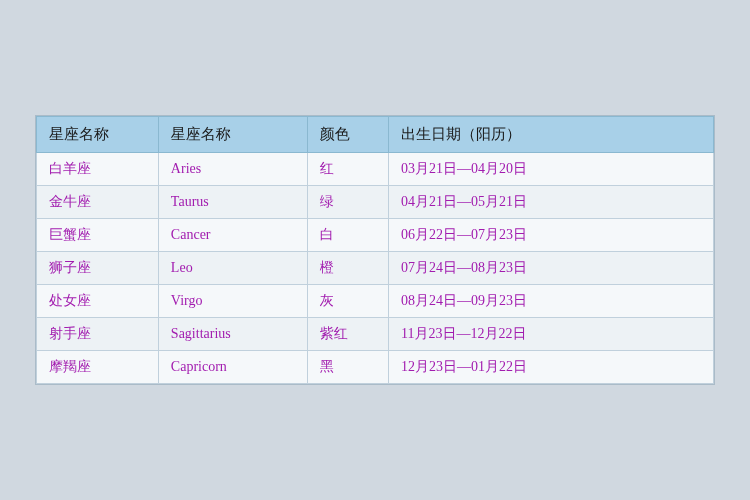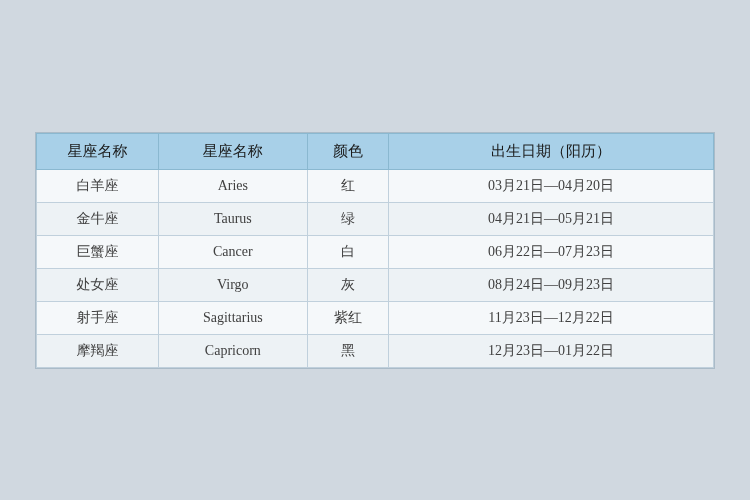--- a/index.html
+++ b/index.html
@@ -29,40 +29,40 @@
       border-collapse: collapse;
     }
 
     thead tr {
       background-color: #a8d0e8;
     }
 
     thead th {
       border: 1px solid #8ab8d0;
       padding: 8px 12px;
-      text-align: center;
+      text-align: left;
       font-size: 15px;
       font-weight: normal;
       color: #1a1a1a;
     }
 
     tbody tr {
       background-color: #f5f8fa;
     }
 
     tbody tr:nth-child(even) {
       background-color: #edf2f5;
     }
 
     tbody td {
       border: 1px solid #c0d0dc;
       padding: 7px 12px;
-      text-align: center;
+      text-align: left;
       font-size: 14px;
-      color: #404040;
+      color: #a21caf;
     }
 
     .col-chinese { width: 18%; }
     .col-english { width: 22%; }
     .col-color   { width: 12%; font-family: Liberation Mono, monospace; }
     .col-date    { width: 48%; }
   </style>
 </head>
 <body>
 
@@ -89,20 +89,26 @@
           <td>绿</td>
           <td>04月21日—05月21日</td>
         </tr>
         <tr>
           <td>巨蟹座</td>
           <td>Cancer</td>
           <td>白</td>
           <td>06月22日—07月23日</td>
         </tr>
         <tr>
+          <td>狮子座</td>
+          <td>Leo</td>
+          <td>橙</td>
+          <td>07月24日—08月23日</td>
+        </tr>
+        <tr>
           <td>处女座</td>
           <td>Virgo</td>
           <td>灰</td>
           <td>08月24日—09月23日</td>
         </tr>
         <tr>
           <td>射手座</td>
           <td>Sagittarius</td>
           <td>紫红</td>
           <td>11月23日—12月22日</td>

